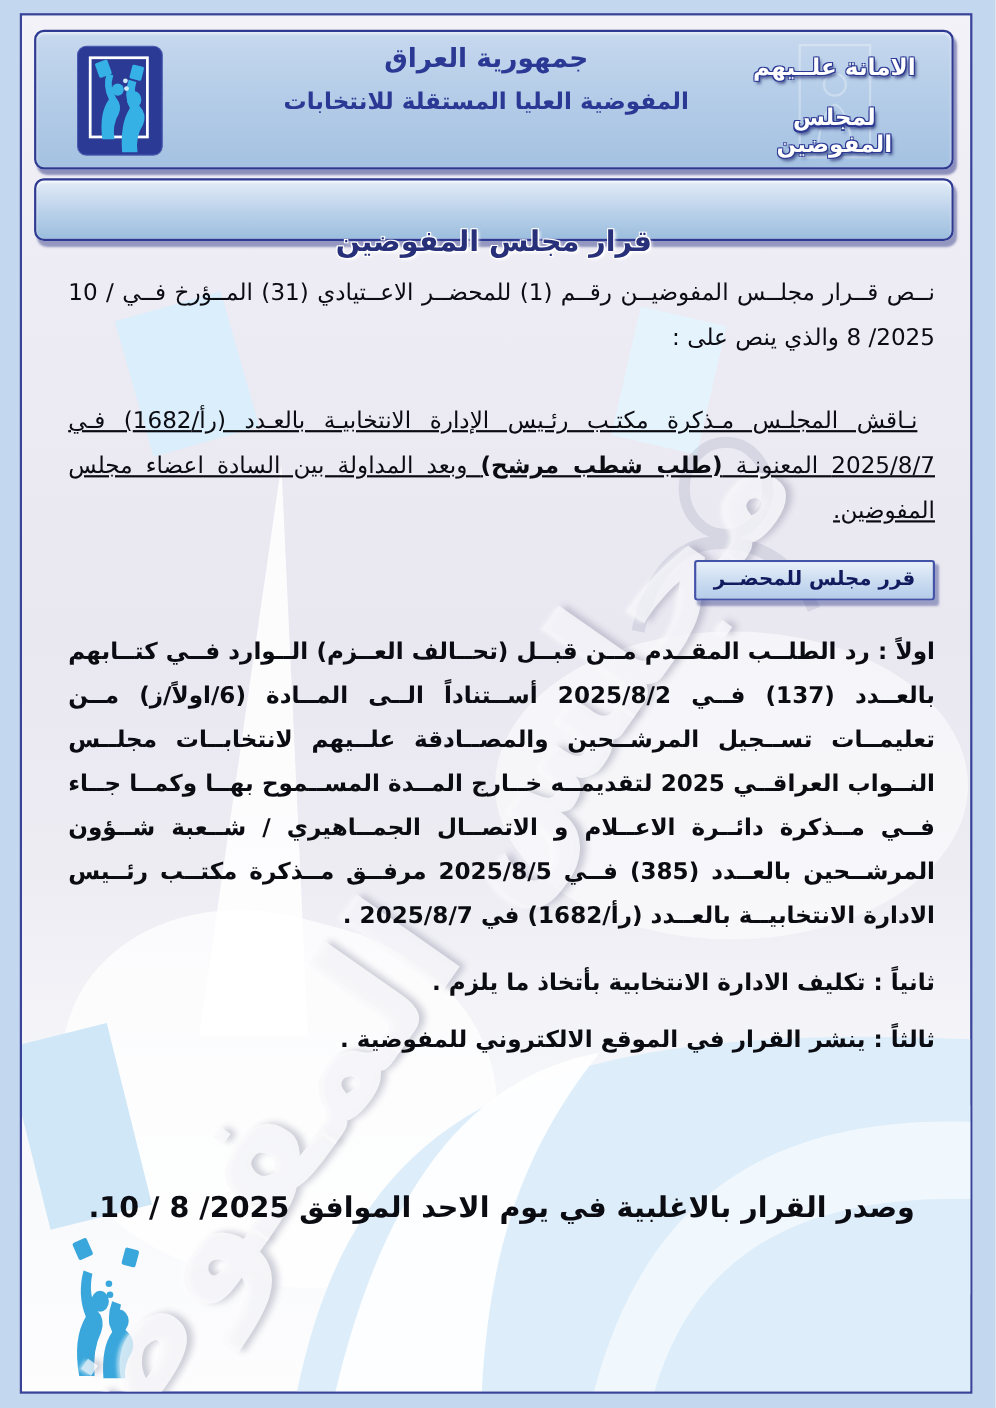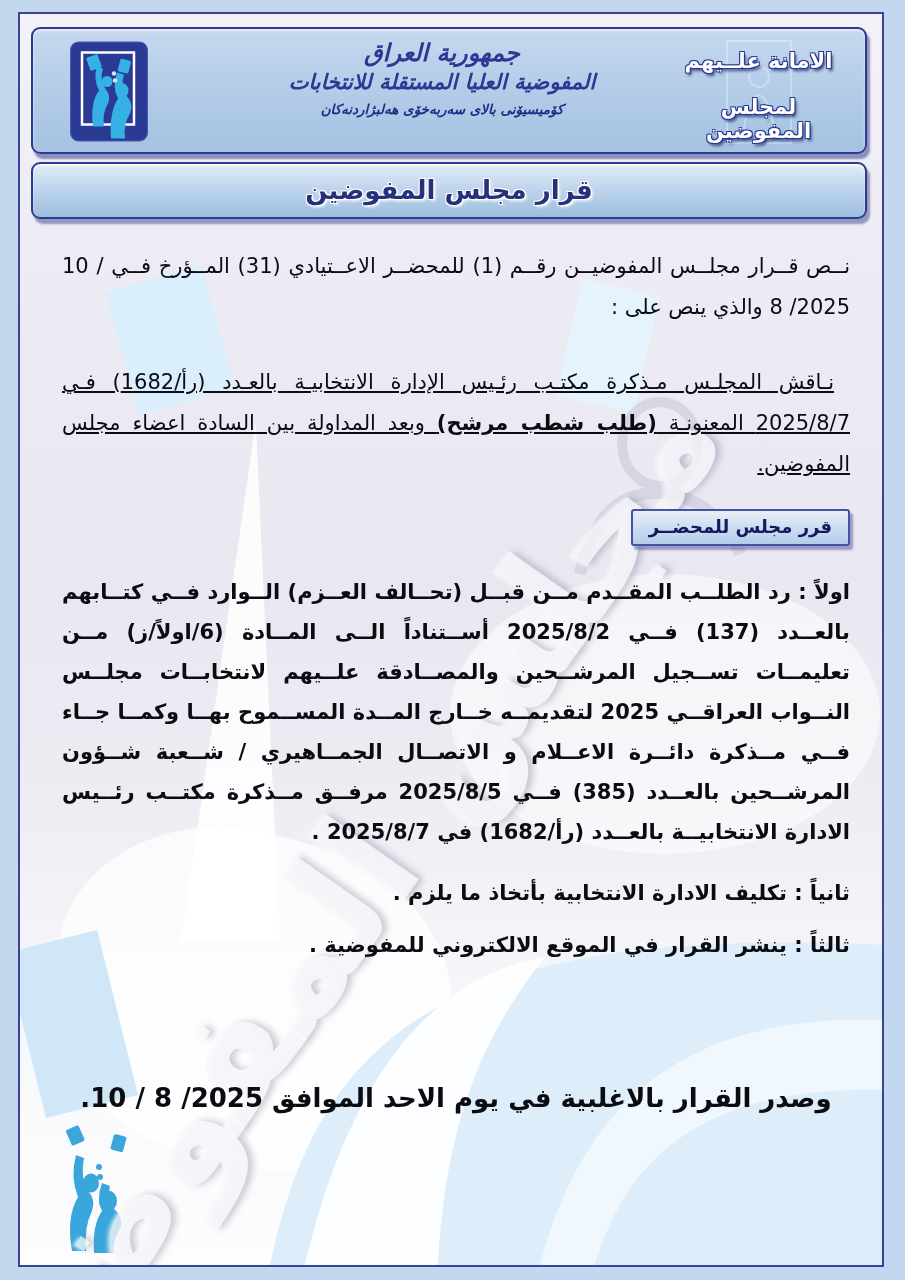--- a/index.html
+++ b/index.html
@@ -42,43 +42,44 @@
   }
 
   
   .header-box {
     position:absolute; z-index:2; left:11px; top:13px; width:836px; height:127px;
     border:2.5px solid #2e3991; border-radius:9px;
     background:linear-gradient(180deg,#c6d8ee 0%,#b2cbe7 55%,#a5c2e2 100%);
     box-shadow:3px 5px 2px rgba(58,66,140,.55), inset 0 2px 3px rgba(255,255,255,.6);
   }
   .header-logo { position:absolute; left:36px; top:11px; width:80px; height:103px; }
-  .header-center { position:absolute; left:196px; right:210px; top:8px; text-align:center; color:#2b3894;font-style:italic; }
+  .header-center { position:absolute; left:196px; right:210px; top:8px; text-align:center; color:#2b3894; }
   .hc-l1 { font-size:24px; font-weight:bold; margin-top:2px; }
-  .hc-l2 { font-size:21px; font-weight:bold; margin-top:3px; }
+  .hc-l2 { font-size:21px; font-weight:bold; margin-top:13px; }
   .hc-l3 { font-size:13.5px; font-weight:bold; margin-top:7px; color:#1d2c86; }
   .hc-l4 { font-size:14px; font-weight:bold; margin-top:4px; color:#1d2c86;
            font-family:"Liberation Sans", sans-serif; direction:ltr; }
   .header-right { position:absolute; right:14px; top:20px; width:185px; text-align:center;
     color:#ffffff; font-weight:bold; font-size:21px; direction:rtl;
     text-shadow:1px 1px 0 #2b3894,-1px -1px 0 #2b3894,1px -1px 0 #2b3894,-1px 1px 0 #2b3894,2px 3px 3px rgba(30,40,110,.8); }
   .hr-l2 { margin-top:22px; }
   .header-right-ghost { position:absolute; right:70px; top:8px; width:72px; height:110px; opacity:.3; }
 
   
   .title-bar {
     position:absolute; z-index:2; left:11px; top:148px; width:836px; height:57px;
     border:2.5px solid #2e3991; border-radius:9px;
     background:linear-gradient(180deg,#e2ecf7 0%,#bdd3eb 50%,#9cbede 100%);
     box-shadow:3px 5px 2px rgba(58,66,140,.5), inset 0 2px 2px rgba(255,255,255,.8);
     text-align:center; direction:rtl;
   }
   .title-bar .title {
     line-height:52px; font-size:26px; font-weight:bold; color:#273079;
     text-shadow:1px 1px 0 #fff,-1px -1px 0 #fff,1px -1px 0 #fff,-1px 1px 0 #fff,2px 2px 3px rgba(255,255,255,.9);
+    margin-top:30px;
   }
 
   
   .content { position:absolute; z-index:2; left:42px; right:32px; top:218px; direction:rtl; color:#0b0b12; }
   .p1 { margin-top:14px; font-size:21px; line-height:41px; text-align:justify; }
   .p2 { margin-top:34px; font-size:21px; line-height:41px; text-align:justify; text-indent:16px;text-decoration:underline; }
   .p2 b { font-weight:bold; }
   .badge-row { margin-top:24px; }
   .decision-badge {
     display:inline-block; padding:5px 16px 7px;
@@ -145,21 +146,20 @@
           <path d="M42 98 Q40 72 49 58 Q43 46 48 32 L55 34 Q51 46 58 56 Q65 63 61 73 Q54 84 56 98 Z"></path>
           <ellipse cx="53" cy="50" rx="6.5" ry="7.5"></ellipse>
         </g>
         <circle cx="45" cy="33" r="2.2" fill="#cdeaf8"></circle>
         <circle cx="46" cy="40" r="2.2" fill="#cdeaf8"></circle>
       </svg>
 
       <div class="header-center">
         <div class="hc-l1">جمهورية العراق</div>
         <div class="hc-l2">المفوضية العليا المستقلة للانتخابات</div>
-        <div class="hc-l3">کۆمیسیۆنی بالای سەربەخۆی هەلبژاردنەکان</div>
       </div>
 
       <svg class="header-right-ghost" viewBox="0 0 72 110" xmlns="http://www.w3.org/2000/svg">
         <rect x="4" y="4" width="64" height="102" fill="none" stroke="#ffffff" stroke-width="2"></rect>
         <circle cx="36" cy="40" r="10" fill="none" stroke="#ffffff" stroke-width="2"></circle>
         <path d="M20 100 Q24 62 36 58 Q48 62 52 100" fill="none" stroke="#ffffff" stroke-width="2"></path>
       </svg>
 
       <div class="header-right">
         <div>الامانة علــيهم</div>

